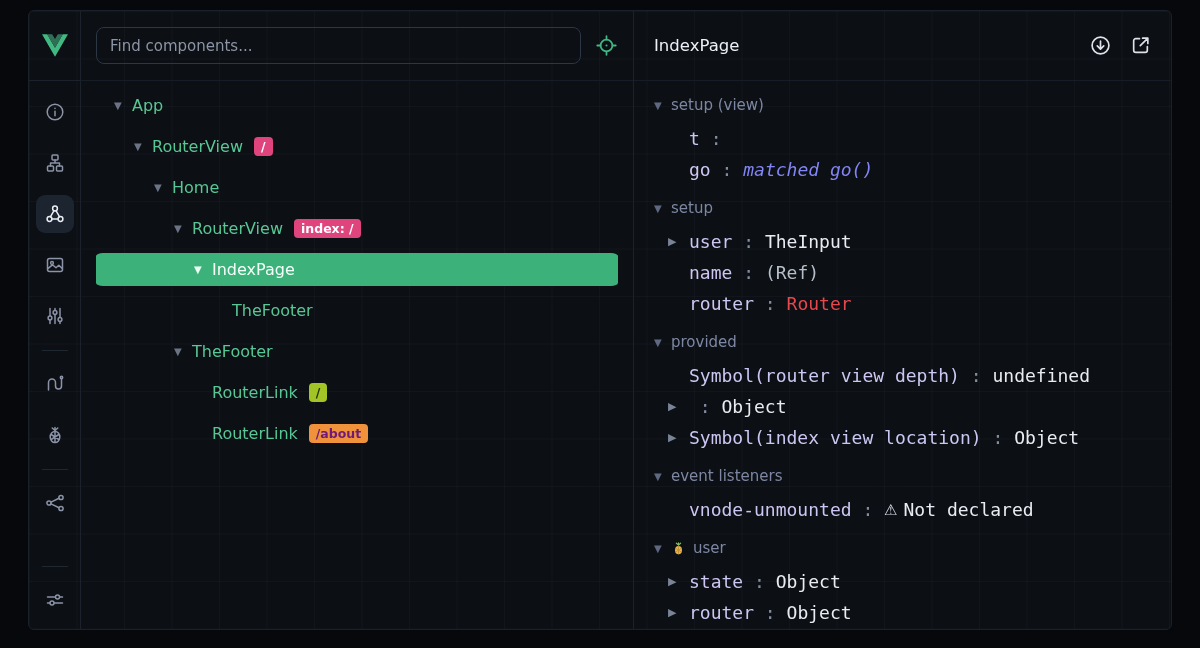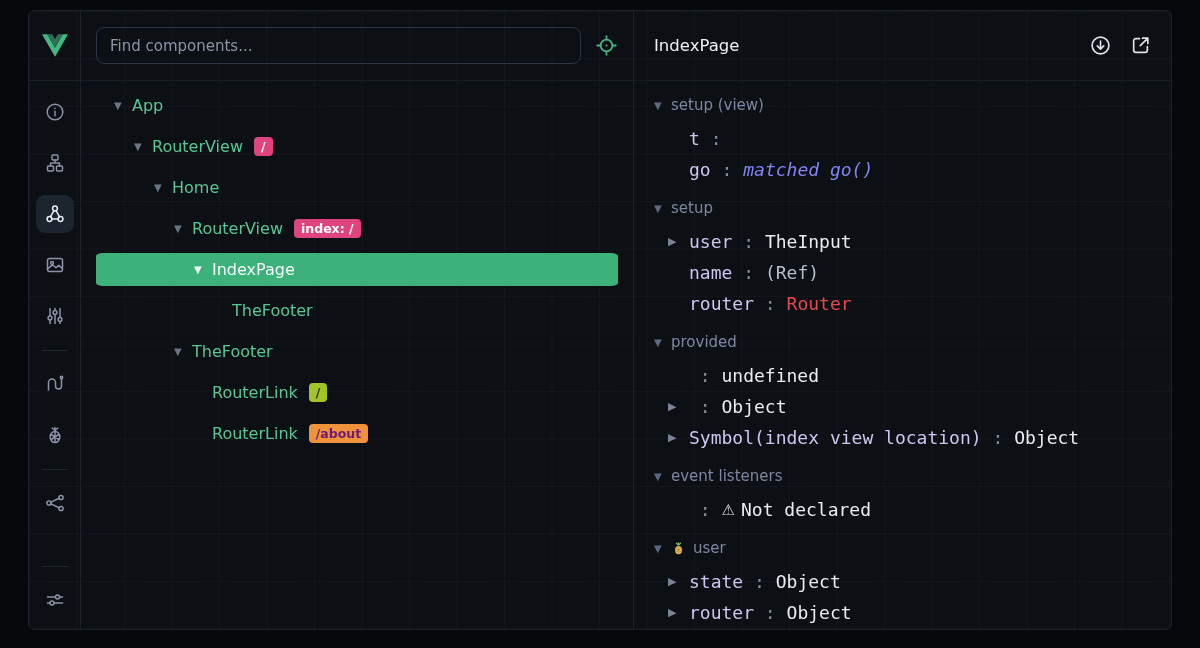--- a/index.html
+++ b/index.html
@@ -244,28 +244,28 @@
           <span class="sec-arrow">▼</span>
           <span>setup</span>
         </div>
         <div class="prop-row"><span class="prop-arrow">▶</span><span class="prop-key">user</span><span class="prop-sep"> : </span><span class="prop-value v-plain">TheInput</span></div>
         <div class="prop-row"><span class="prop-arrow"></span><span class="prop-key">name</span><span class="prop-sep"> : </span><span class="prop-value v-muted">(Ref)</span></div>
         <div class="prop-row"><span class="prop-arrow"></span><span class="prop-key">router</span><span class="prop-sep"> : </span><span class="prop-value v-error">Router</span></div>
         <div class="section-header">
           <span class="sec-arrow">▼</span>
           <span>provided</span>
         </div>
-        <div class="prop-row"><span class="prop-arrow"></span><span class="prop-sep"> : </span><span class="prop-value v-plain">undefined</span></div>
+        <div class="prop-row"><span class="prop-arrow"></span><span class="prop-key">Symbol(router view depth)</span><span class="prop-sep"> : </span><span class="prop-value v-plain">undefined</span></div>
         <div class="prop-row"><span class="prop-arrow">▶</span><span class="prop-sep"> : </span><span class="prop-value v-plain">Object</span></div>
         <div class="prop-row"><span class="prop-arrow">▶</span><span class="prop-key">Symbol(index view location)</span><span class="prop-sep"> : </span><span class="prop-value v-plain">Object</span></div>
         <div class="section-header">
           <span class="sec-arrow">▼</span>
           <span>event listeners</span>
         </div>
-        <div class="prop-row"><span class="prop-arrow"></span><span class="prop-sep"> : </span><span class="warn-icon">⚠</span><span class="prop-value v-warning">Not declared</span></div>
+        <div class="prop-row"><span class="prop-arrow"></span><span class="prop-key">vnode-unmounted</span><span class="prop-sep"> : </span><span class="warn-icon">⚠</span><span class="prop-value v-warning">Not declared</span></div>
         <div class="section-header">
           <span class="sec-arrow">▼</span>
           <span class="sec-icon">
             <svg width="15" height="15" viewBox="0 0 20 20" style="stroke-linecap:round">
               <path d="M10 5.5 V2.5 M10 5.5 L7.2 3 M10 5.5 L12.8 3" stroke="#7ec15c" fill="none" stroke-width="1.6"></path>
               <ellipse cx="10" cy="12.2" rx="4.6" ry="5.4" fill="#e7b549"></ellipse>
               <path d="M6.4 9.8 l7.2 4.8 M13.6 9.8 l-7.2 4.8 M10 7 v10.4" stroke="#b98a2e" fill="none" stroke-width="1"></path>
             </svg>
           </span>
           <span>user</span>

